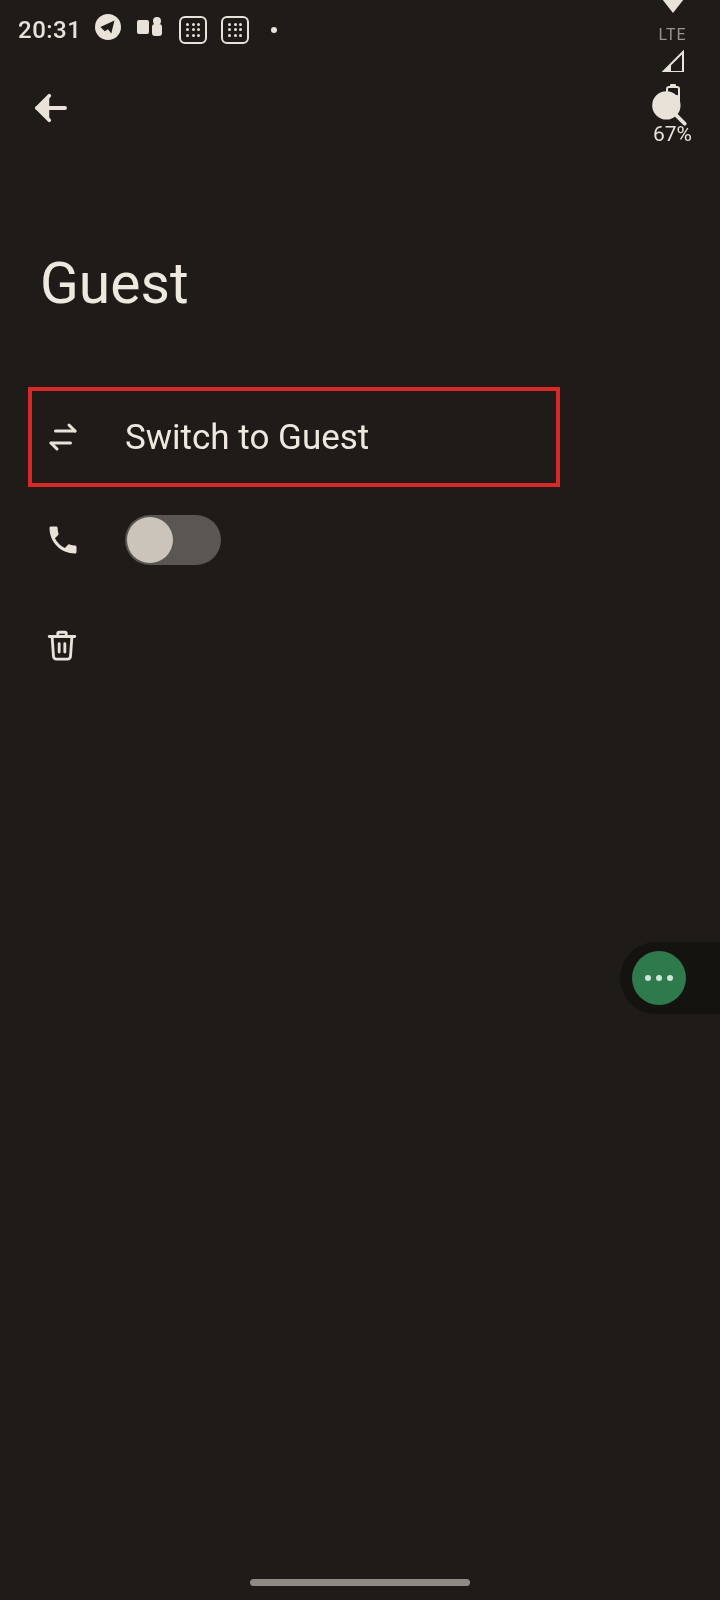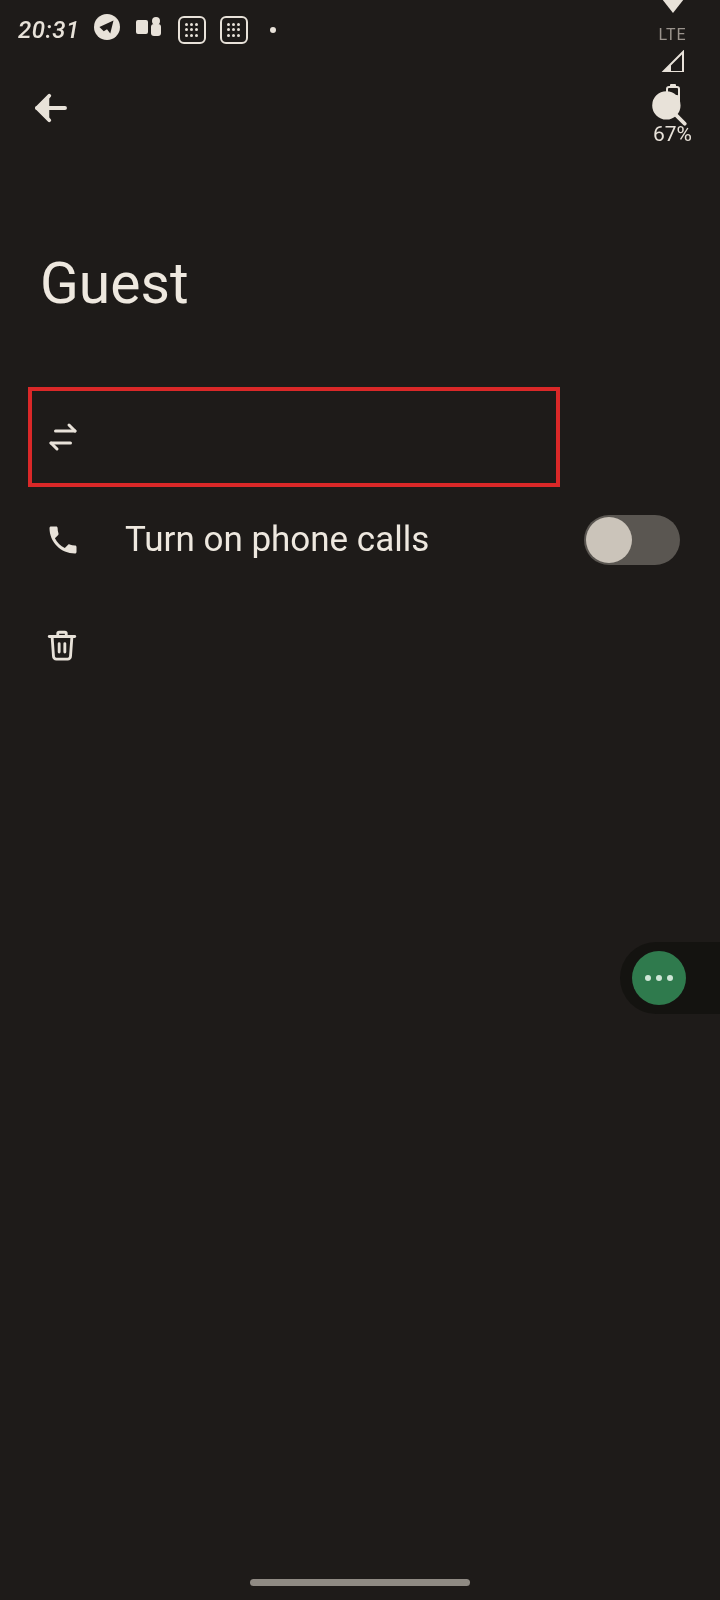--- a/index.html
+++ b/index.html
@@ -22,21 +22,20 @@
       display: flex;
       justify-content: space-between;
       align-items: center;
       padding: 0 28px 0 18px;
       font-size: 24px;
     }
     .sb-left {
       display: flex;
       align-items: center;
       gap: 14px;
-      font-style: italic;
     }
     .sb-right {
       display: flex;
       align-items: center;
       gap: 6px;
       flex-direction: column;
     }
     .sb-time {
       font-weight: 500;
       letter-spacing: 0.5px;
@@ -289,29 +288,29 @@
 
 <div class="item highlight">
   <span class="item-icon">
     <svg width="36" height="36" viewBox="0 0 24 24" fill="none" stroke="#e8e2d9" stroke-width="2" stroke-linecap="round" stroke-linejoin="round">
         <path d="M7 8 L20 8"></path>
         <polyline points="16 4 20 8"></polyline>
         <path d="M17 16 L4 16"></path>
         <polyline points="8 20 4 16"></polyline>
       </svg>
   </span>
+  <span class="item-label">Switch to Guest</span>
 </div>
 
 <div class="item">
   <span class="item-icon">
     <svg width="36" height="36" viewBox="0 0 24 24" fill="#e8e2d9">
         <path d="M6.6 10.8c1.4 2.8 3.8 5.2 6.6 6.6l2.2-2.2c.3-.3.7-.4 1-.2 1.1.4 2.4.6 3.6.6.6 0 1 .4 1 1V20c0 .6-.4 1-1 1C10.6 21 3 13.4 3 4c0-.6.4-1 1-1h3.4c.6 0 1 .4 1 1 0 1.2.2 2.5.6 3.6.1.3 0 .7-.2 1L6.6 10.8z"></path>
       </svg>
   </span>
-  <span class="item-label">Turn on phone calls</span>
   <div class="toggle">
     <div class="toggle-knob"></div>
   </div>
 </div>
 
 <div class="item">
   <span class="item-icon">
     <svg width="34" height="34" viewBox="0 0 24 24" fill="none" stroke="#e8e2d9" stroke-width="2" stroke-linecap="round" stroke-linejoin="round">
         <polyline points="3 6 5 6 21 6"></polyline>
         <path d="M19 6l-1 14a2 2 0 0 1-2 2H8a2 2 0 0 1-2-2L5 6"></path>

